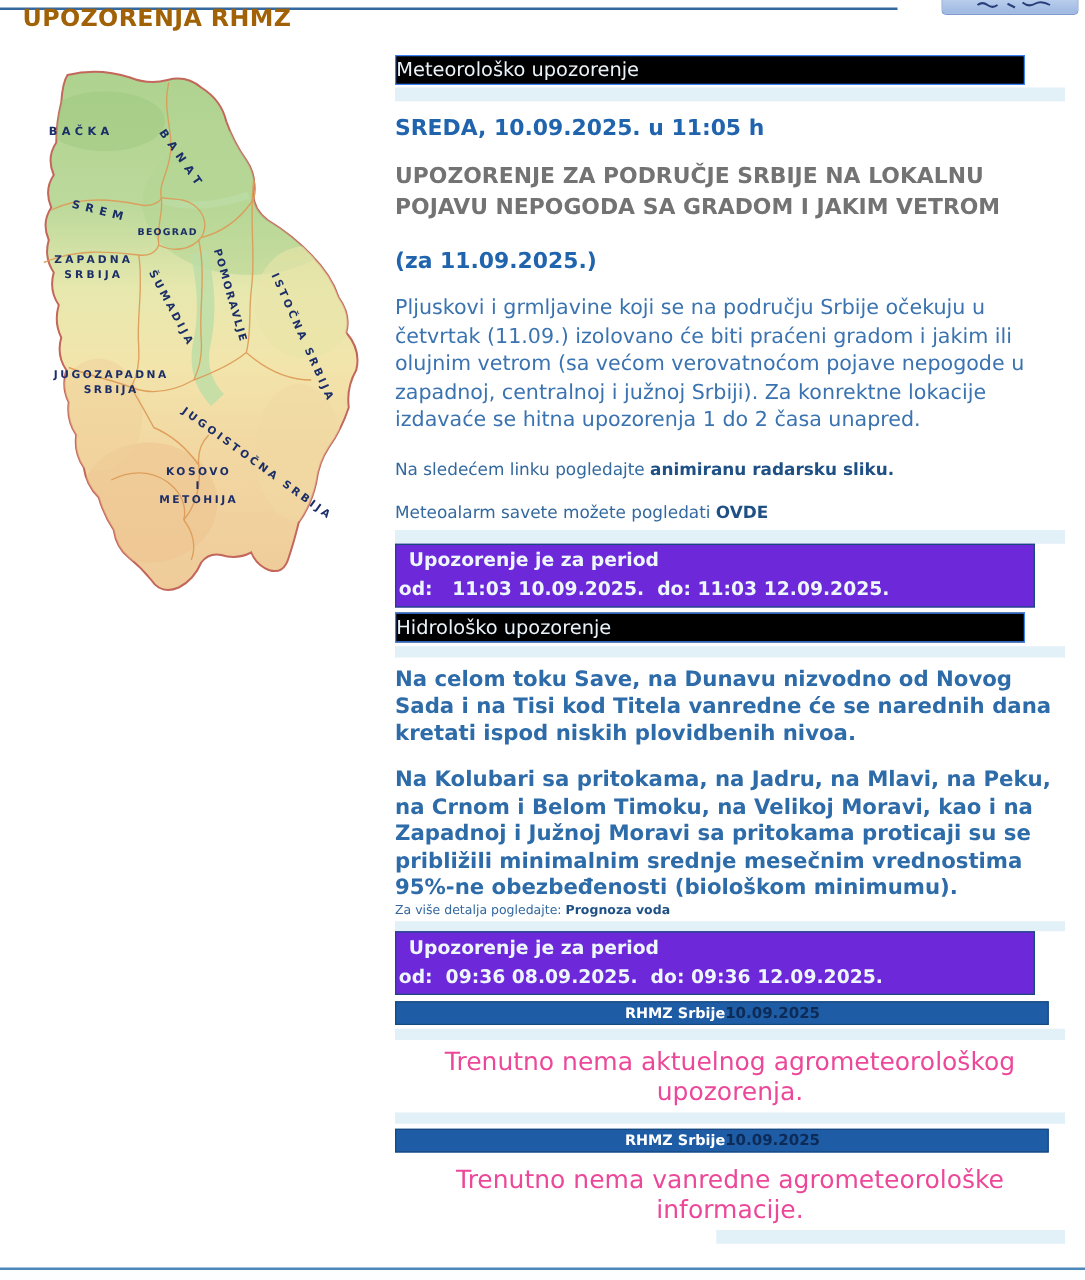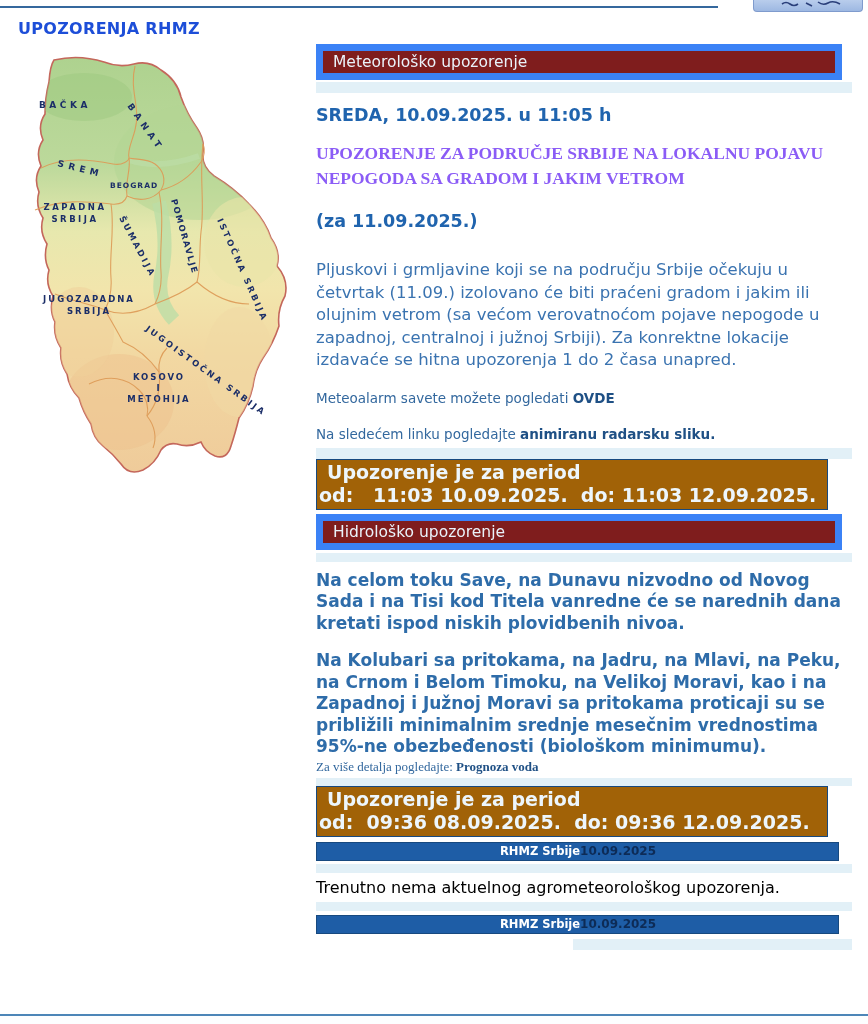--- a/index.html
+++ b/index.html
@@ -4,51 +4,51 @@
 <style>
   html,body{margin:0;padding:0;background:#ffffff;}
   #screen{position:relative;width:868px;height:1024px;background:#ffffff;overflow:hidden;
           font-family:"DejaVu Sans","Liberation Sans",sans-serif;}
   
   .top-rule{position:absolute;left:0;top:6px;width:718px;height:2px;background:#35689d;}
   .banner-frag{position:absolute;left:753px;top:0;width:108px;height:11px;
                background:linear-gradient(#b9cdec,#9db8e2);border:1px solid #7f9bcd;border-top:none;
                border-radius:0 0 4px 4px;overflow:hidden;}
   .banner-frag svg{display:block;}
-  .page-title{position:absolute;left:18px;top:19px;font-size:16px;font-weight:bold;color:#1d4ed8;letter-spacing:.3px;}
+  .page-title{position:absolute;left:18px;top:4px;font-size:19px;font-weight:bold;color:#a16207;letter-spacing:.3px;}
   
   .map-wrap{position:absolute;left:8px;top:52px;width:302px;height:430px;}
   
   .col{position:absolute;left:316px;top:44px;width:536px;}
-  .bar-head{width:502px;height:22px;line-height:22px;background:#7f1d1d;border:7px solid #3b82f6;
-            color:#eaf3fa;font-size:15.5px;padding-left:10px;}
+  .bar-head{width:502px;height:22px;line-height:22px;background:#000000;border:1px solid #3b82f6;
+            color:#eaf3fa;font-size:15.5px;}
   .strip{height:11px;background:#e2f0f7;margin-top:2px;width:536px;}
   .h-date{margin-top:12px;font-size:17.5px;font-weight:bold;color:#2064ae;}
-  .h-head{margin-top:16px;font-size:17.5px;font-weight:bold;color:#8b5cf6;line-height:25px;width:530px;font-family:Liberation Serif, serif;}
+  .h-head{margin-top:16px;font-size:17.5px;font-weight:bold;color:#737373;line-height:25px;width:530px;}
   .h-za{margin-top:20px;font-size:17.5px;font-weight:bold;color:#2064ae;}
-  .p-body{margin-top:28px;font-size:16.5px;line-height:22.5px;color:#3a73b0;width:532px;}
+  .p-body{margin-top:16px;font-size:16.5px;line-height:22.5px;color:#3a73b0;width:532px;}
   .small-line{font-size:13.5px;color:#33689e;}
   .small-line b{color:#1f5085;}
   .sl1{margin-top:18px;} .sl2{margin-top:20px;} .sl3{margin-top:18px;}
   .strip-a{margin-top:6px;}
-  .period-bar{margin-top:0;width:510px;background:#a16207;border:1px solid #17497f;color:#edf6fc;
-              font-size:19px;line-height:23px;padding:1px 0 2px 0;font-weight:600;}
+  .period-bar{margin-top:0;width:510px;background:#6d28d9;border:1px solid #17497f;color:#edf6fc;
+              font-size:15px;line-height:23px;padding:1px 0 2px 0;font-weight:600;}
   .period-title{padding-left:10px;}
   .period-range{padding-left:2px;white-space:pre-wrap;}
   .hydro-bar{margin-top:4px;}
   .strip-b{margin-top:3px;height:9px;}
   .hydro-p{font-size:17px;font-weight:bold;color:#2e6ca9;line-height:21.5px;width:534px;}
   .hp1{margin-top:8px;} .hp2{margin-top:16px;}
-  .small-hydro{margin-top:1px;font-size:13px;font-family:Liberation Serif, serif;}
+  .small-hydro{margin-top:1px;font-size:10px;}
   .strip-c{margin-top:3px;height:8px;}
   .rhmz-bar{margin-top:5px;width:514px;height:17px;background:#1e5da6;border:1px solid #17497f;
             display:flex;align-items:center;justify-content:center;padding:0 3px 0 4px;}
   .rhmz-src{color:#ffffff;font-size:11.5px;font-weight:bold;}
   .rhmz-date{color:#0d2b56;font-size:12px;font-weight:bold;}
-  .agro-text{margin-top:5px;font-size:16px;color:#000000;}
+  .agro-text{margin-top:5px;font-size:20px;color:#ec4899;text-align:center;}
   .strip-d{margin-top:5px;height:9px;}
   .rb2{margin-top:4px;}
   .agro2{margin-top:9px;}
   .strip-partial{margin-top:5px;height:11px;width:52%;margin-left:auto;background:#e2f0f7;}
   .footer-rule{position:absolute;left:0;top:1014px;width:868px;height:10px;
                border-top:2px solid #4d86b8;background:#fdfeff;}
   text{font-family:"DejaVu Sans","Liberation Sans",sans-serif;font-weight:bold;fill:#1b2e68;}
 </style>
 </head>
 <body>
@@ -134,22 +134,22 @@
   <div class="col">
 
     <div class="bar-head">Meteorološko upozorenje</div>
     <div class="strip"></div>
 
     <div class="h-date">SREDA, 10.09.2025. u 11:05 h</div>
     <div class="h-head">UPOZORENJE ZA PODRUČJE SRBIJE NA LOKALNU POJAVU NEPOGODA SA GRADOM I JAKIM VETROM</div>
     <div class="h-za">(za 11.09.2025.)</div>
     <div class="p-body">Pljuskovi i grmljavine koji se na području Srbije očekuju u četvrtak (11.09.) izolovano će biti praćeni gradom i jakim ili olujnim vetrom (sa većom verovatnoćom pojave nepogode u zapadnoj, centralnoj i južnoj Srbiji). Za konrektne lokacije izdavaće se hitna upozorenja 1 do 2 časa unapred.</div>
 
+    <div class="small-line sl2"><span>Na sledećem linku pogledajte </span><b>animiranu radarsku sliku.</b></div>
     <div class="small-line sl3"><span>Meteoalarm savete možete pogledati </span><b>OVDE</b></div>
-    <div class="small-line sl2"><span>Na sledećem linku pogledajte </span><b>animiranu radarsku sliku.</b></div>
 
     <div class="strip strip-a"></div>
 
     <div class="period-bar">
       <div class="period-title">Upozorenje je za period</div>
       <div class="period-range">od:   11:03 10.09.2025.  do: 11:03 12.09.2025.</div>
     </div>
 
     <div class="bar-head hydro-bar">Hidrološko upozorenje</div>
     <div class="strip strip-b"></div>
@@ -170,18 +170,19 @@
       <span class="rhmz-date">10.09.2025</span>
     </div>
     <div class="strip strip-b"></div>
     <div class="agro-text">Trenutno nema aktuelnog agrometeorološkog upozorenja.</div>
     <div class="strip strip-d"></div>
 
     <div class="rhmz-bar rb2">
       <span class="rhmz-src">RHMZ Srbije</span>
       <span class="rhmz-date">10.09.2025</span>
     </div>
+    <div class="agro-text agro2">Trenutno nema vanredne agrometeorološke informacije.</div>
     <div class="strip-partial"></div>
 
   </div>
 
   <div class="footer-rule"></div>
 </div>
 
 </body></html>

